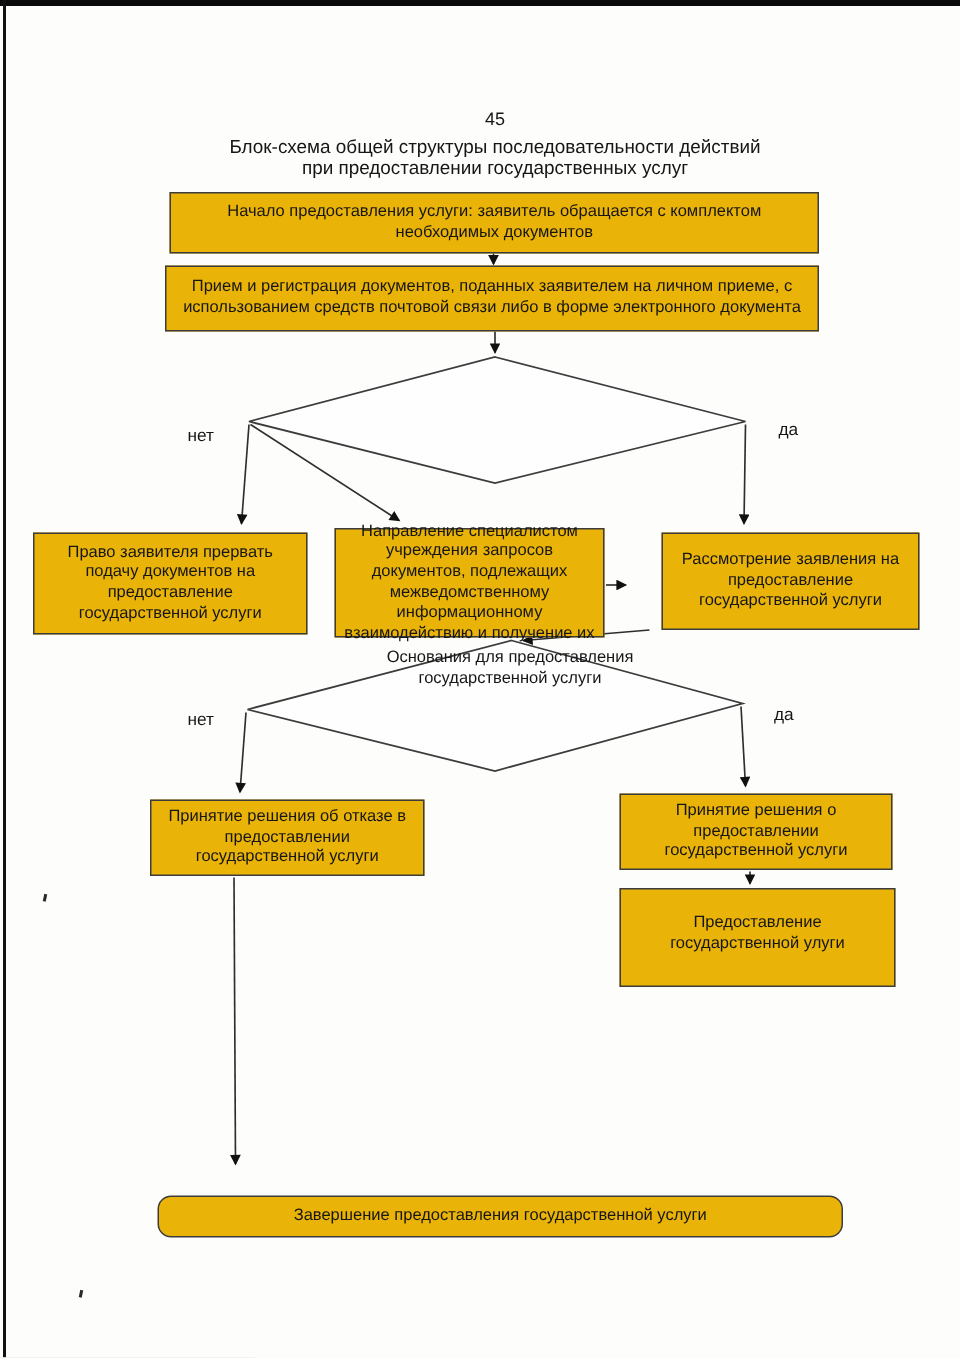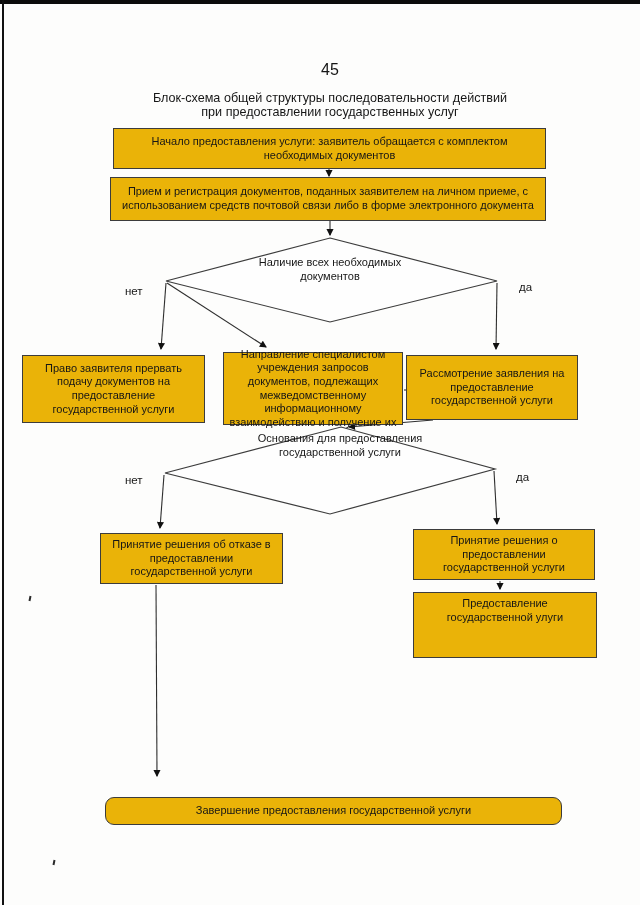--- a/index.html
+++ b/index.html
@@ -4,32 +4,32 @@
 <style>
   html,body{margin:0;padding:0;background:#e9e9e9;}
   #page{
     position:relative;width:640px;height:905px;background:#fdfdfc;
     font-family:"Liberation Sans","DejaVu Sans",sans-serif;color:#161616;
     overflow:hidden;
   }
   .scan-topbar{position:absolute;left:0;top:0;width:640px;height:4px;background:#0b0b0b;}
   .scan-leftline{position:absolute;left:2px;top:0;width:2px;height:905px;background:#111;}
   .speck{position:absolute;width:2px;height:5px;background:#2a2a2a;transform:rotate(12deg);}
-  .pagenum{position:absolute;left:290px;top:61px;width:80px;text-align:center;font-size:16px;}
+  .pagenum{position:absolute;left:290px;top:72px;width:80px;text-align:center;font-size:12px;}
   .title{position:absolute;left:60px;top:92px;width:540px;text-align:center;
          font-weight:normal;font-size:12.6px;line-height:13.8px;}
   svg.connectors{position:absolute;left:0;top:0;z-index:1;}
   .node{
     position:absolute;z-index:2;box-sizing:border-box;
     border:1.3px solid #3c3c3c;background:#eab308;
     display:flex;align-items:center;justify-content:center;text-align:center;
     font-size:11px;line-height:13.6px;padding:2px 6px;
   }
   .node.rounded{border-radius:9px;margin-top:16px;}
-  .node.top-aligned{align-items:flex-start;padding-top:4px;}
+  .node.top-aligned{align-items:flex-start;padding-top:16px;}
   .dtext{
     position:absolute;z-index:2;display:flex;align-items:center;justify-content:center;
     text-align:center;font-size:11px;line-height:13.6px;
   }
   .branch-label{position:absolute;z-index:2;font-size:11.5px;}
 </style>
 </head>
 <body>
 
 <div id="page">
@@ -68,30 +68,29 @@
       <line x1="494" y1="471" x2="497" y2="524" marker-end="url(#ah)"></line>
       <line x1="500" y1="581" x2="500" y2="589" marker-end="url(#ah)"></line>
       <line x1="156" y1="585" x2="157" y2="776" marker-end="url(#ah)"></line>
     </g>
   </svg>
 
   <div class="node" style="left:113px;top:128px;width:433px;height:41px;">Начало предоставления услуги: заявитель обращается с комплектом необходимых документов</div>
 
   <div class="node" style="left:110px;top:177px;width:436px;height:44px;">Прием и регистрация документов, поданных заявителем на личном приеме, с использованием средств почтовой связи либо в форме электронного документа</div>
 
-  <div class="dtext" style="left:230px;top:253px;width:200px;height:34px;">Наличие всех необходимых документов</div>
 
   <div class="branch-label" style="left:125px;top:285px;">нет</div>
   <div class="branch-label" style="left:519px;top:281px;">да</div>
 
   <div class="node" style="left:22px;top:355px;width:183px;height:68px;">Право заявителя прервать подачу документов на предоставление государственной услуги</div>
 
   <div class="node" style="left:223px;top:352px;width:180px;height:73px;padding:12px 3px;">Направление специалистом учреждения запросов документов, подлежащих межведомственному информационному взаимодействию и получение их</div>
 
-  <div class="node" style="left:406px;top:355px;width:172px;height:65px;">Рассмотрение заявления на предоставление государственной услуги</div>
+  <div class="node" style="left:441px;top:355px;width:172px;height:65px;">Рассмотрение заявления на предоставление государственной услуги</div>
 
   <div class="dtext" style="left:225px;top:428px;width:230px;height:36px;">Основания для предоставления государственной услуги</div>
 
   <div class="branch-label" style="left:125px;top:474px;">нет</div>
   <div class="branch-label" style="left:516px;top:471px;">да</div>
 
   <div class="node" style="left:65px;top:533px;width:183px;height:51px;margin-left:35px;">Принятие решения об отказе в предоставлении государственной услуги</div>
 
   <div class="node" style="left:413px;top:529px;width:182px;height:51px;">Принятие решения о предоставлении государственной услуги</div>
 

